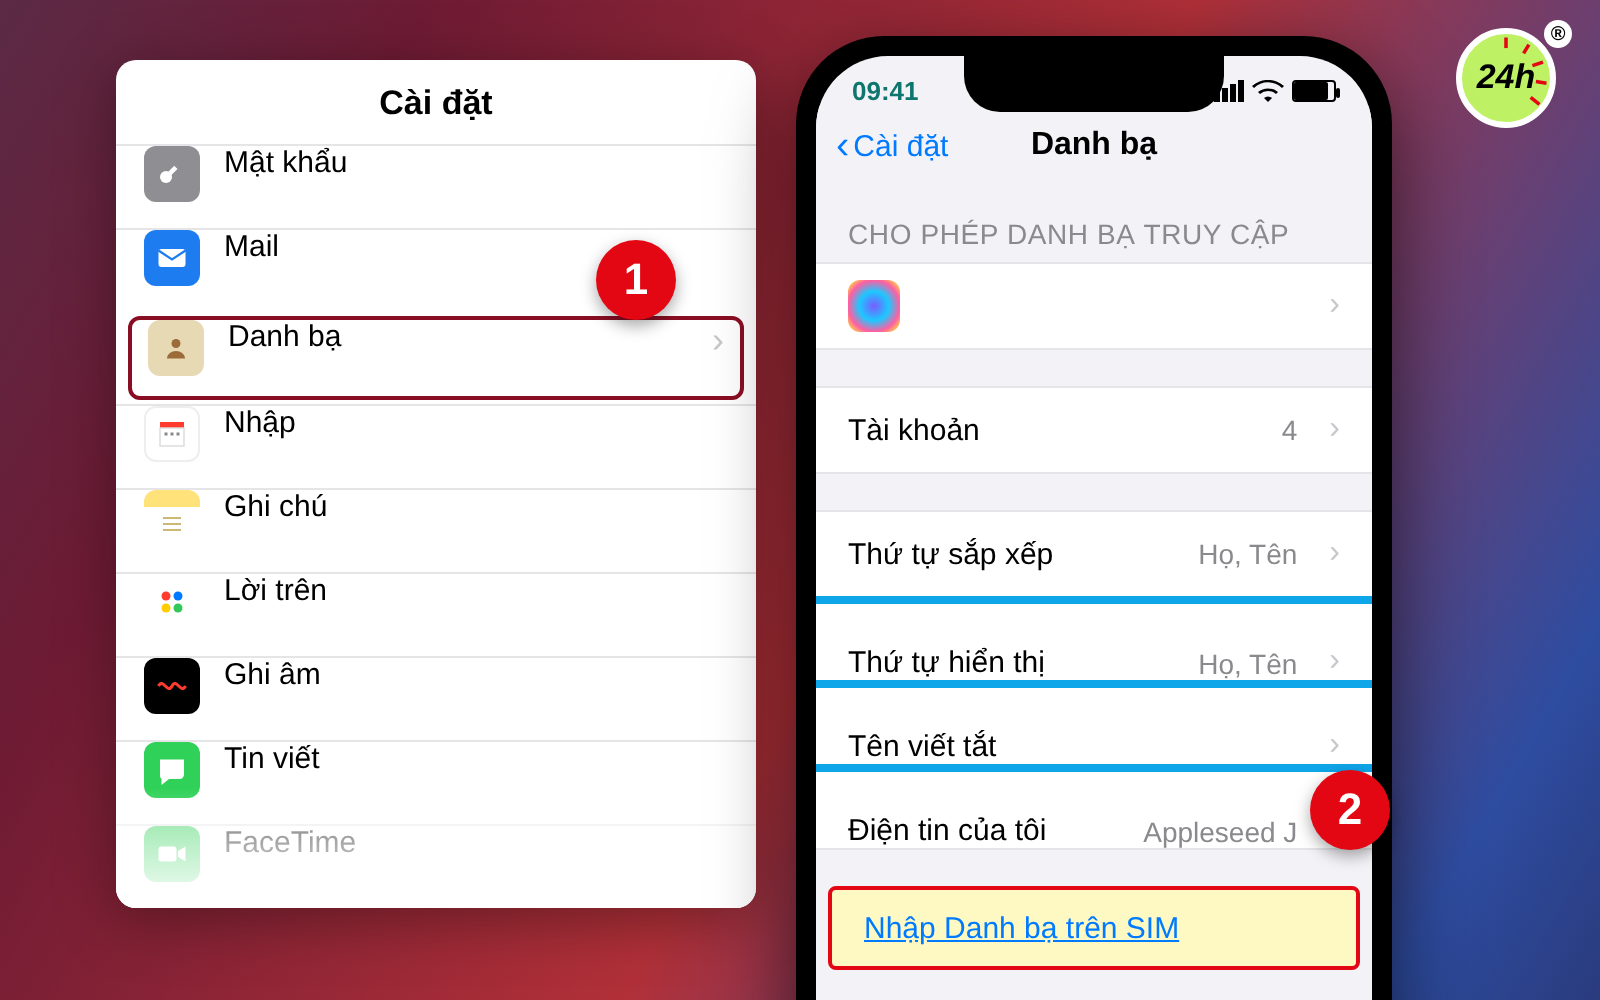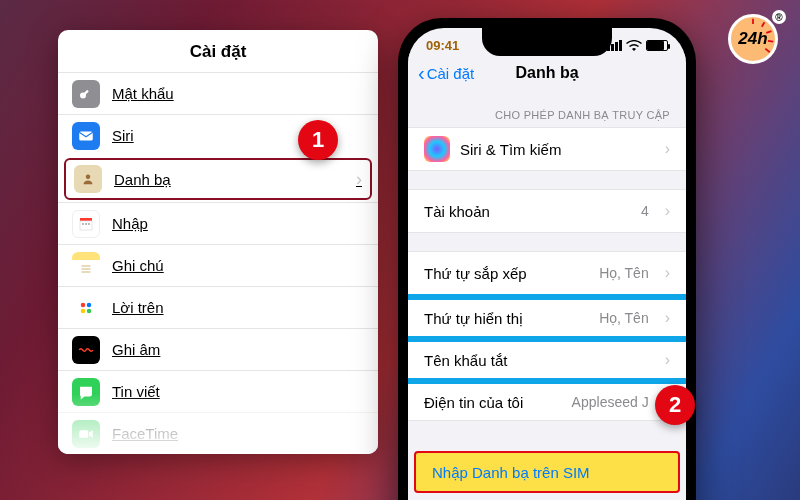--- a/index.html
+++ b/index.html
@@ -14,22 +14,22 @@
   .left-card {
     position: absolute; left: 58px; top: 30px; width: 320px;
     background: #fff; border-radius: 10px; box-shadow: 0 6px 30px rgba(0,0,0,.35);
     overflow: hidden;
   }
   .left-title {
     text-align: center; font-weight: 700; font-size: 17px; padding: 12px 0 10px;
     color:#000;
   }
   .row {
-    display:flex; align-items:center; height:42px; padding:0 14px;
-    border-top:1px solid #e5e5e8; position:relative; background:#fff;text-decoration:underline;
+    display:flex; align-items:flex-start; height:42px; padding:0 14px;
+    border-top:1px solid #e5e5e8; position:relative; background:#fff;
   }
   .row:first-of-type{border-top:none;}
   .row.highlight{
     border:2px solid #8a0e23; border-left:2px solid #8a0e23; border-right:2px solid #8a0e23;
     border-radius:6px; margin:2px 6px; padding:0 8px; height:42px;
   }
   .row .label{font-size:15px; color:#000; margin-left:12px;}
   .row .chev{margin-left:auto; color:#c7c7cc; font-size:18px;}
   .ic{width:28px; height:28px; border-radius:6px; display:flex; align-items:center; justify-content:center; color:#fff; font-size:14px; flex:0 0 28px;}
   .ic svg{width:18px;height:18px;}
@@ -59,42 +59,42 @@
   .screen{
     width:100%; height:100%; background:#f2f2f7; border-radius:36px;
     overflow:hidden; position:relative;
   }
   .notch{
     position:absolute; top:0; left:50%; transform:translateX(-50%);
     width:130px; height:28px; background:#000; border-radius:0 0 18px 18px; z-index:5;
   }
   .status{
     display:flex; justify-content:space-between; align-items:center;
-    padding:10px 18px 0; font-size:13px; font-weight:600; color:#a16207;
+    padding:10px 18px 0; font-size:13px; font-weight:600; color:#0f766e;
   }
   .status .right{display:flex;gap:4px;align-items:center;}
   .nav{
     display:flex; align-items:center; justify-content:center; position:relative;
     height:40px; background:#f2f2f7;
   }
   .nav .back{position:absolute;left:10px;color:#007aff;font-size:15px;display:flex;align-items:center;gap:2px;}
   .nav .title{font-weight:700;font-size:16px;color:#000;}
-  .section-h{font-size:11px;color:#8a8a8e;padding:16px 16px 6px;text-transform:uppercase;letter-spacing:.3px;text-align:right;}
+  .section-h{font-size:14px;color:#8a8a8e;padding:16px 16px 6px;text-transform:uppercase;letter-spacing:.3px;}
   .cell-group{background:#fff;border-top:1px solid #e5e5e8;border-bottom:1px solid #e5e5e8;}
   .cell{display:flex;align-items:center;height:42px;padding:0 16px;font-size:15px;color:#000;gap:10px;}
-  .cell + .cell{border-top:6px solid #0ea5e9;}
+  .cell + .cell{border-top:4px solid #0ea5e9;align-items:flex-end;}
   .cell .val{margin-left:auto;color:#8a8a8e;font-size:14px;}
   .cell .chev{color:#c7c7cc;font-size:16px;margin-left:6px;}
   .siri-ic{width:26px;height:26px;border-radius:6px;background:radial-gradient(circle at 50% 50%, #7a5cff, #1cc8ff 40%, #ff5fa2 70%, #ffd54a 90%); flex:0 0 26px;}
   .spacer{height:18px;}
-  .sim-cell{background:#fde047;color:#007aff;border:2px solid #e30613;border-radius:4px;margin:12px 6px;}
+  .sim-cell{background:#fef9c3;color:#007aff;border:2px solid #e30613;border-radius:4px;margin:0 6px;text-decoration:underline;}
 
   
   .logo{position:absolute;right:18px;top:14px;width:54px;height:54px;}
-  .logo .ring{width:50px;height:50px;border-radius:50%;background:#fdba74;border:3px solid #fff;position:relative;display:flex;align-items:center;justify-content:center;}
+  .logo .ring{width:50px;height:50px;border-radius:50%;background:#bef264;border:3px solid #fff;position:relative;display:flex;align-items:center;justify-content:center;}
   .logo .num{font-weight:800;font-size:17px;color:#000;font-style:italic;}
   .logo .r{position:absolute;right:-4px;top:-4px;font-size:10px;font-weight:700;background:#fff;border-radius:50%;width:14px;height:14px;display:flex;align-items:center;justify-content:center;}
   .logo svg{position:absolute;inset:0;}
 
   .bars{display:inline-flex;align-items:flex-end;gap:1px;}
   .bars span{width:3px;background:#000;display:inline-block;}
   .bars span:nth-child(1){height:5px}.bars span:nth-child(2){height:7px}.bars span:nth-child(3){height:9px}.bars span:nth-child(4){height:11px}
   .batt{width:22px;height:11px;border:1px solid #000;border-radius:2px;position:relative;}
   .batt::after{content:"";position:absolute;right:-3px;top:3px;width:2px;height:5px;background:#000;border-radius:1px;}
   .batt i{display:block;height:100%;width:85%;background:#000;border-radius:1px;}
@@ -130,21 +130,21 @@
       </div>
     <span class="label">Mật khẩu</span>
   </div>
   <div class="row">
     <div class="ic ic-mail">
         <svg viewBox="0 0 24 24" fill="#fff">
           <rect x="3" y="6" width="18" height="12" rx="2"></rect>
           <path d="M3 7l9 6 9-6" stroke="#1e7cf1" stroke-width="1.5" fill="none"></path>
         </svg>
       </div>
-    <span class="label">Siri</span>
+    <span class="label">Mail</span>
   </div>
   <div class="row highlight">
     <div class="ic ic-contacts">
         <svg viewBox="0 0 24 24">
           <circle cx="12" cy="9" r="3" fill="#9b6b3a"></circle>
           <path d="M6 19c0-3 3-5 6-5s6 2 6 5" fill="#9b6b3a"></path>
         </svg>
       </div>
     <span class="label">Danh bạ</span>
     <span class="chev">›</span>
@@ -237,21 +237,20 @@
         <span style="font-size:20px;">‹</span>
         <span>Cài đặt</span>
       </div>
       <div class="title">Danh bạ</div>
     </div>
 
     <div class="section-h">CHO PHÉP DANH BẠ TRUY CẬP</div>
     <div class="cell-group">
       <div class="cell">
         <div class="siri-ic"></div>
-        <span>Siri &amp; Tìm kiếm</span>
         <span class="val"></span>
           <span class="chev">›</span>
       </div>
     </div>
 
     <div class="spacer"></div>
     <div class="cell-group">
       <div class="cell">
         <span>Tài khoản</span>
         <span class="val">4</span>
@@ -265,21 +264,21 @@
         <span>Thứ tự sắp xếp</span>
         <span class="val">Họ, Tên</span>
         <span class="chev">›</span>
       </div>
       <div class="cell">
         <span>Thứ tự hiển thị</span>
         <span class="val">Họ, Tên</span>
         <span class="chev">›</span>
       </div>
       <div class="cell">
-        <span>Tên khẩu tắt</span>
+        <span>Tên viết tắt</span>
         <span class="val"></span>
           <span class="chev">›</span>
       </div>
       <div class="cell">
         <span>Điện tin của tôi</span>
         <span class="val">Appleseed J</span>
         <span class="chev">›</span>
       </div>
     </div>
 

